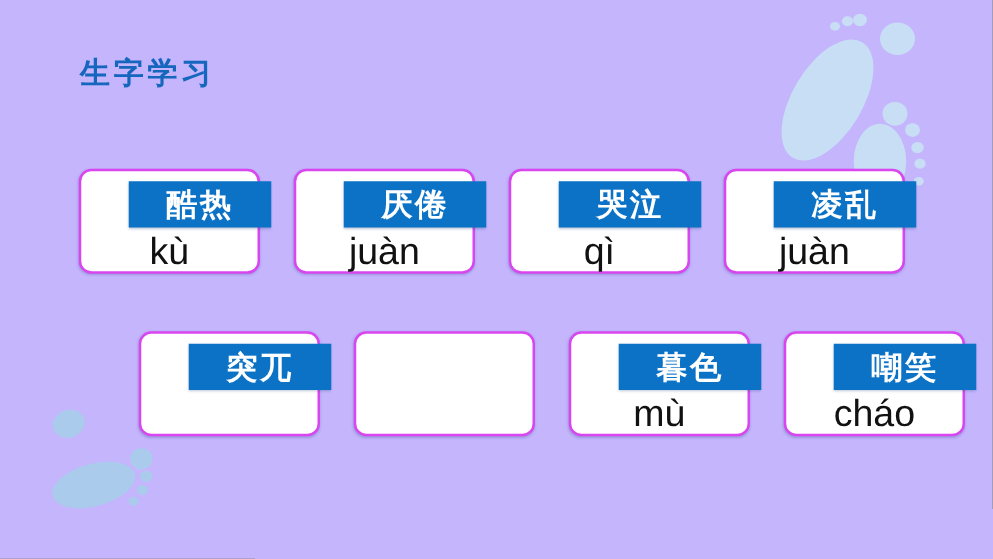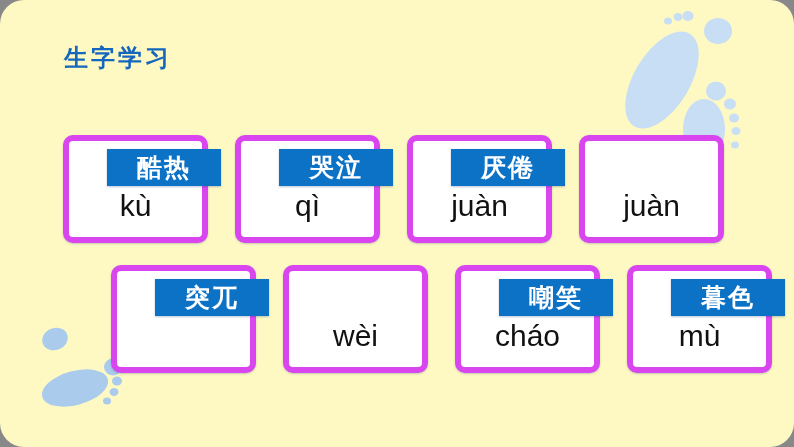--- a/index.html
+++ b/index.html
@@ -1,43 +1,42 @@
 <!DOCTYPE html>
 <html><head>
 <meta charset="utf-8">
 <style>
   html,body{margin:0;padding:0;background:#888;}
   .slide{
     position:relative;
     width:794px;height:447px;
-    background:#fef9c3;
+    background:#c4b5fd;
     overflow:hidden;
     font-family:"Liberation Sans","DejaVu Sans",sans-serif;
-    border-radius:24px;
   }
   .decor{position:absolute;z-index:0;}
   .decor.top-right{left:600px;top:0;}
   .decor.bottom-left{left:20px;top:325px;}
   .page-title{
     position:absolute;left:64px;top:42px;z-index:1;
     font-size:24px;font-weight:bold;letter-spacing:3px;
     color:#1566BD;
   }
   .card-row{
     position:absolute;left:63px;z-index:1;
     display:flex;gap:27px;
   }
   .card-row.row1{top:135px;}
   .card-row.row2{top:265px;padding-left:48px;}
   .card{
     position:relative;
-    width:145px;height:108px;
+    width:145px;height:84px;
     box-sizing:border-box;
     background:#ffffff;
-    border:6px solid #d946ef;
+    border:2px solid #d946ef;
     border-radius:10px;
     box-shadow:0 1px 2px rgba(30,60,120,0.25);
   }
   .banner{
     position:absolute;left:38px;top:8px;z-index:2;
     width:114px;height:37px;
     background:#0C72C6;
     color:#ffffff;
     font-size:25px;font-weight:bold;letter-spacing:2px;
     display:flex;align-items:center;justify-content:center;
@@ -85,42 +84,42 @@
   </svg>
 
   <div class="page-title">生字学习</div>
 
   <div class="card-row row1">
     <div class="card">
       <div class="banner">酷热</div>
       <div class="pinyin">kù</div>
     </div>
     <div class="card">
+      <div class="banner">厌倦</div>
+      <div class="pinyin">juàn</div>
+    </div>
+    <div class="card">
       <div class="banner">哭泣</div>
       <div class="pinyin">qì</div>
     </div>
     <div class="card">
-      <div class="banner">厌倦</div>
-      <div class="pinyin">juàn</div>
-    </div>
-    <div class="card">
+      <div class="banner">凌乱</div>
       <div class="pinyin">juàn</div>
     </div>
   </div>
 
   <div class="card-row row2">
     <div class="card">
       <div class="banner">突兀</div>
     </div>
     <div class="card">
-      <div class="pinyin">wèi</div>
+    </div>
+    <div class="card">
+      <div class="banner">暮色</div>
+      <div class="pinyin">mù</div>
     </div>
     <div class="card">
       <div class="banner">嘲笑</div>
       <div class="pinyin">cháo</div>
-    </div>
-    <div class="card">
-      <div class="banner">暮色</div>
-      <div class="pinyin">mù</div>
     </div>
   </div>
 
 </div>
 
 </body></html>

